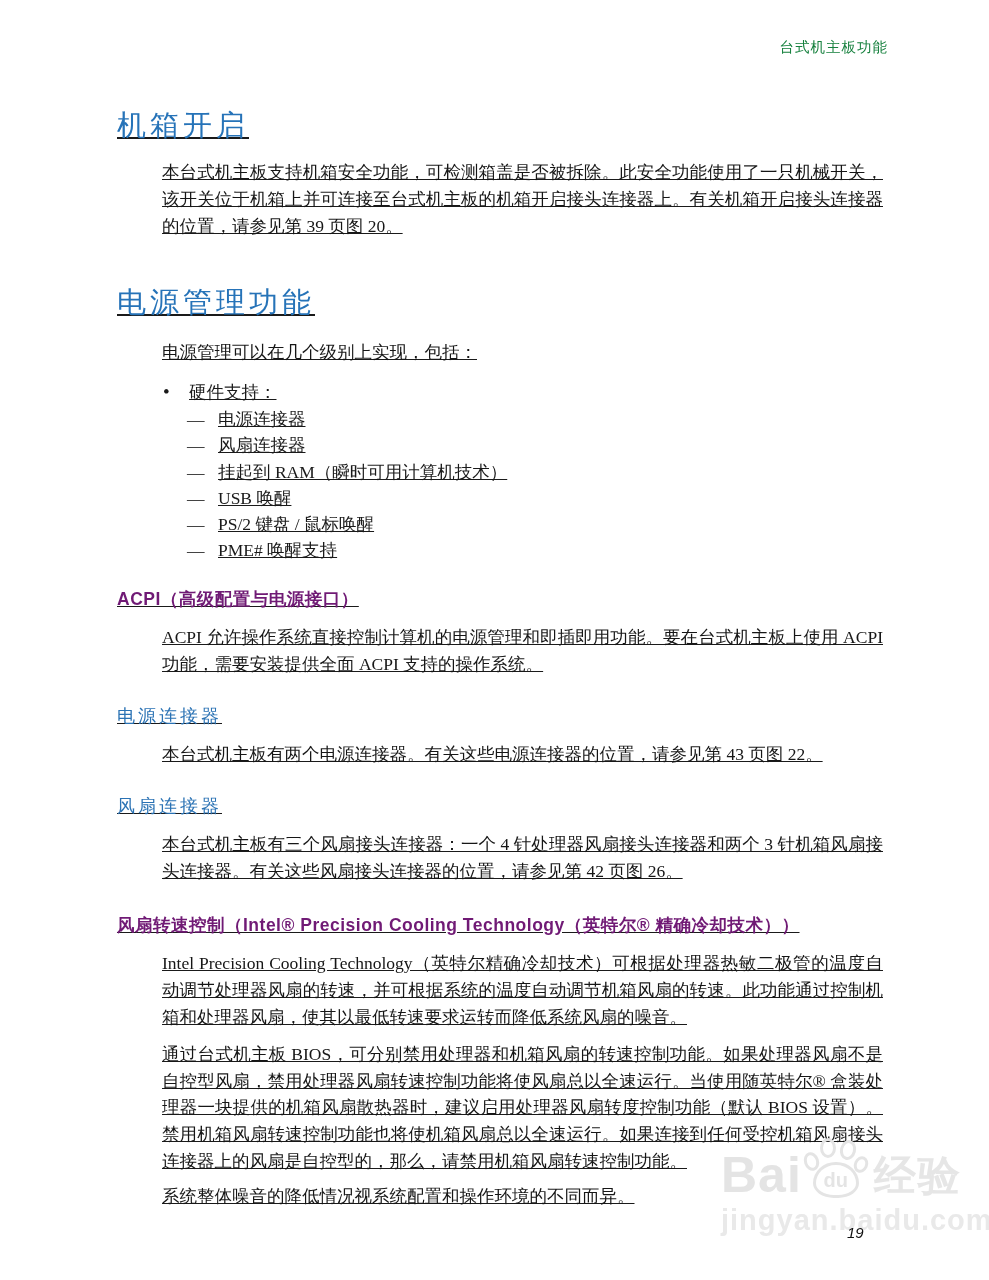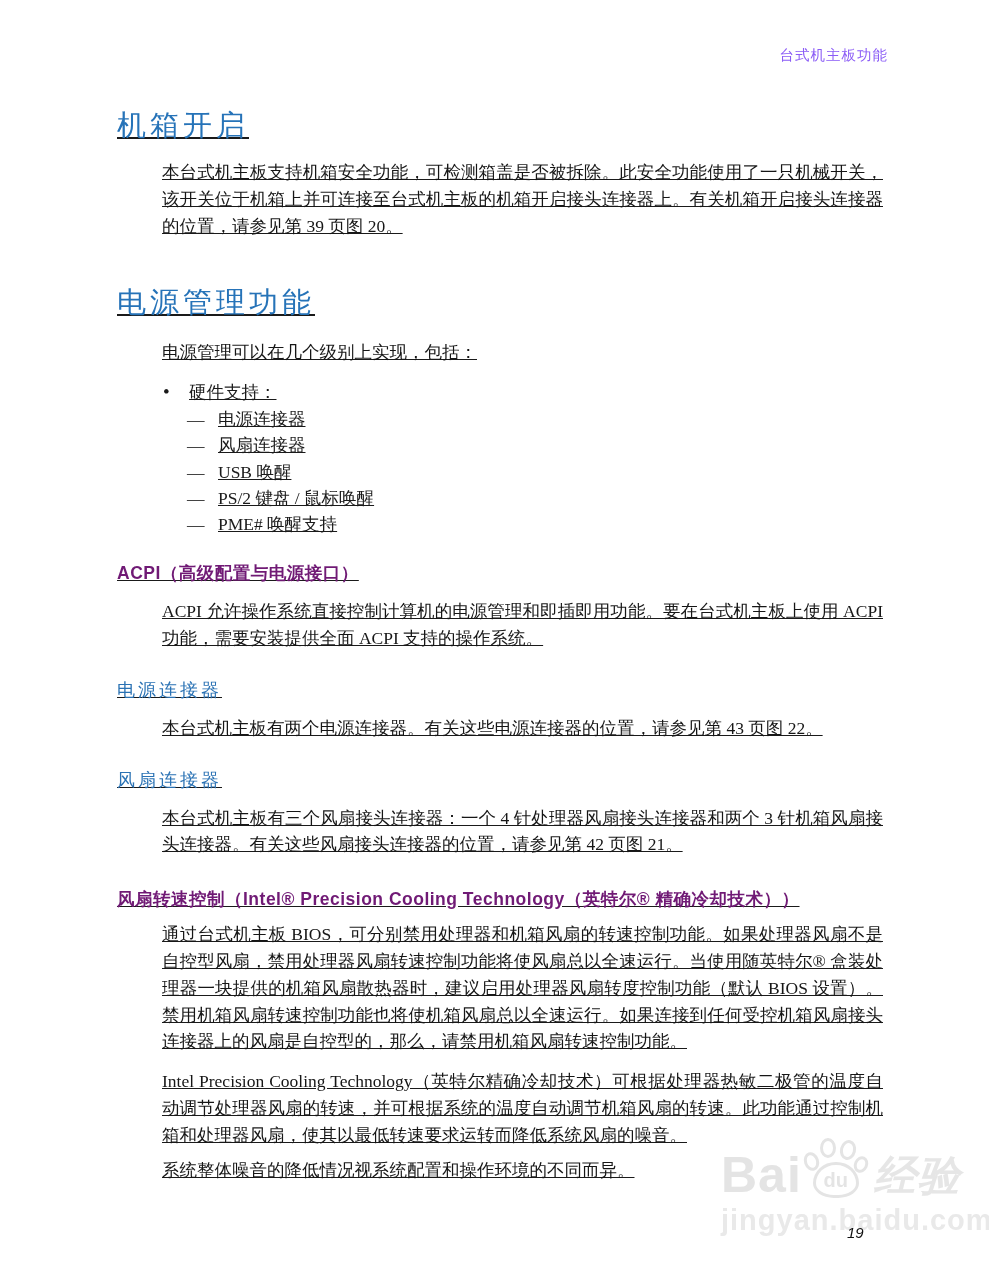--- a/index.html
+++ b/index.html
@@ -8,25 +8,25 @@
     position: relative;
     width: 989px;
     height: 1280px;
     background: #ffffff;
     overflow: hidden;
     font-family: "Liberation Serif", "DejaVu Serif", serif;
     color: #1a1a1a;
   }
   .running-header {
     position: absolute;
-    top: 46px;
+    top: 38px;
     right: 101px;
     font-size: 14.5px;
     letter-spacing: 1px;
-    color: #8b5cf6;
+    color: #15803d;
   }
   .content {
     position: absolute;
     left: 117px;
     top: 0;
     width: 766px;
     text-decoration: underline;
   }
   h1.sec-title {
     font-size: 29px;
@@ -100,21 +100,21 @@
     margin-left: 33px;
   }
   .wm-brand {
     display: flex;
     align-items: flex-end;
     font-family: "Liberation Sans", "DejaVu Sans", sans-serif;
     font-weight: bold;
     color: #e4e4e4;
   }
   .wm-bai { font-size: 50px; line-height: 50px; letter-spacing: 1px; }
-  .wm-jing { font-size: 42px; line-height: 48px; margin-left: 6px; letter-spacing: 2px; color: #e6e6e6; font-style: italic; }
+  .wm-jing { font-size: 42px; line-height: 48px; margin-left: 6px; letter-spacing: 2px; color: #e6e6e6; }
   .wm-paw {
     position: relative;
     width: 62px;
     height: 62px;
     display: inline-block;
     margin: 0 2px;
     flex: none;
   }
   .wm-toe {
     position: absolute;
@@ -172,37 +172,38 @@
     <h1 class="sec-title h1-second">电源管理功能</h1>
     <p class="body-text mt16">电源管理可以在几个级别上实现，包括：</p>
 
     <ul class="bullet-list">
       <li class="bullet-item">硬件支持：</li>
     </ul>
 
     <ul class="dash-list">
       <li class="dash-item">电源连接器</li>
       <li class="dash-item">风扇连接器</li>
+      <li class="dash-item">挂起到 RAM（瞬时可用计算机技术）</li>
       <li class="dash-item">USB 唤醒</li>
       <li class="dash-item">PS/2 键盘 / 鼠标唤醒</li>
       <li class="dash-item">PME# 唤醒支持</li>
     </ul>
 
     <h2 class="sub-title-bold mt24">ACPI（高级配置与电源接口）</h2>
     <p class="body-text mt14">ACPI 允许操作系统直接控制计算机的电源管理和即插即用功能。要在台式机主板上使用 ACPI 功能，需要安装提供全面 ACPI 支持的操作系统。</p>
 
     <h3 class="sub-title mt26">电源连接器</h3>
     <p class="body-text mt14">本台式机主板有两个电源连接器。有关这些电源连接器的位置，请参见第 43 页图 22。</p>
 
     <h3 class="sub-title mt26">风扇连接器</h3>
-    <p class="body-text mt14">本台式机主板有三个风扇接头连接器：一个 4 针处理器风扇接头连接器和两个 3 针机箱风扇接头连接器。有关这些风扇接头连接器的位置，请参见第 42 页图 21。</p>
+    <p class="body-text mt14">本台式机主板有三个风扇接头连接器：一个 4 针处理器风扇接头连接器和两个 3 针机箱风扇接头连接器。有关这些风扇接头连接器的位置，请参见第 42 页图 26。</p>
 
     <h2 class="sub-title-bold mt22">风扇转速控制（Intel® Precision Cooling Technology（英特尔® 精确冷却技术））</h2>
+    <p class="body-text mt14">Intel Precision Cooling Technology（英特尔精确冷却技术）可根据处理器热敏二极管的温度自动调节处理器风扇的转速，并可根据系统的温度自动调节机箱风扇的转速。此功能通过控制机箱和处理器风扇，使其以最低转速要求运转而降低系统风扇的噪音。</p>
     <p class="body-text mt10">通过台式机主板 BIOS，可分别禁用处理器和机箱风扇的转速控制功能。如果处理器风扇不是自控型风扇，禁用处理器风扇转速控制功能将使风扇总以全速运行。当使用随英特尔® 盒装处理器一块提供的机箱风扇散热器时，建议启用处理器风扇转度控制功能（默认 BIOS 设置）。禁用机箱风扇转速控制功能也将使机箱风扇总以全速运行。如果连接到任何受控机箱风扇接头连接器上的风扇是自控型的，那么，请禁用机箱风扇转速控制功能。</p>
-    <p class="body-text mt14">Intel Precision Cooling Technology（英特尔精确冷却技术）可根据处理器热敏二极管的温度自动调节处理器风扇的转速，并可根据系统的温度自动调节机箱风扇的转速。此功能通过控制机箱和处理器风扇，使其以最低转速要求运转而降低系统风扇的噪音。</p>
     <p class="body-text mt8">系统整体噪音的降低情况视系统配置和操作环境的不同而异。</p>
 
   </div>
 
   <div class="watermark">
     <div class="wm-brand">
       <span class="wm-bai">Bai</span>
       <span class="wm-paw">
         <span class="wm-toe toe1"></span>
         <span class="wm-toe toe2"></span>

